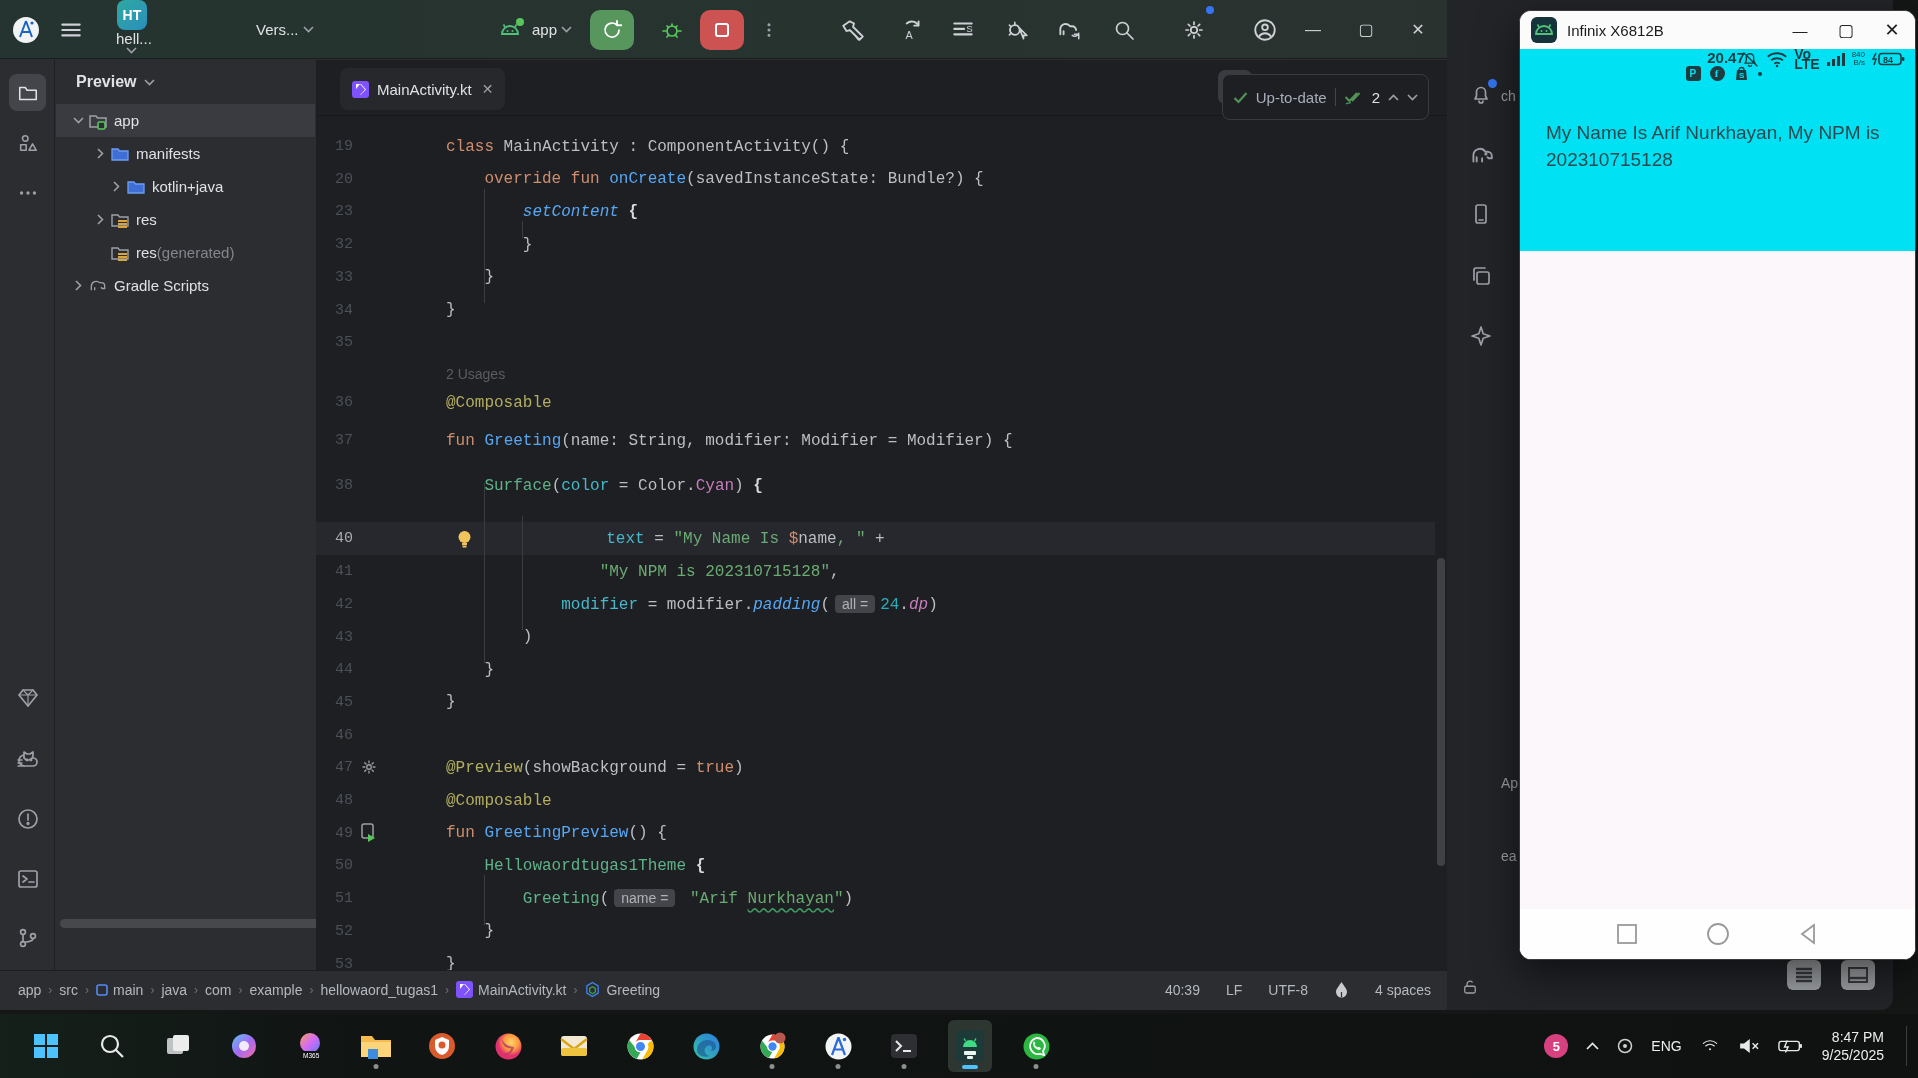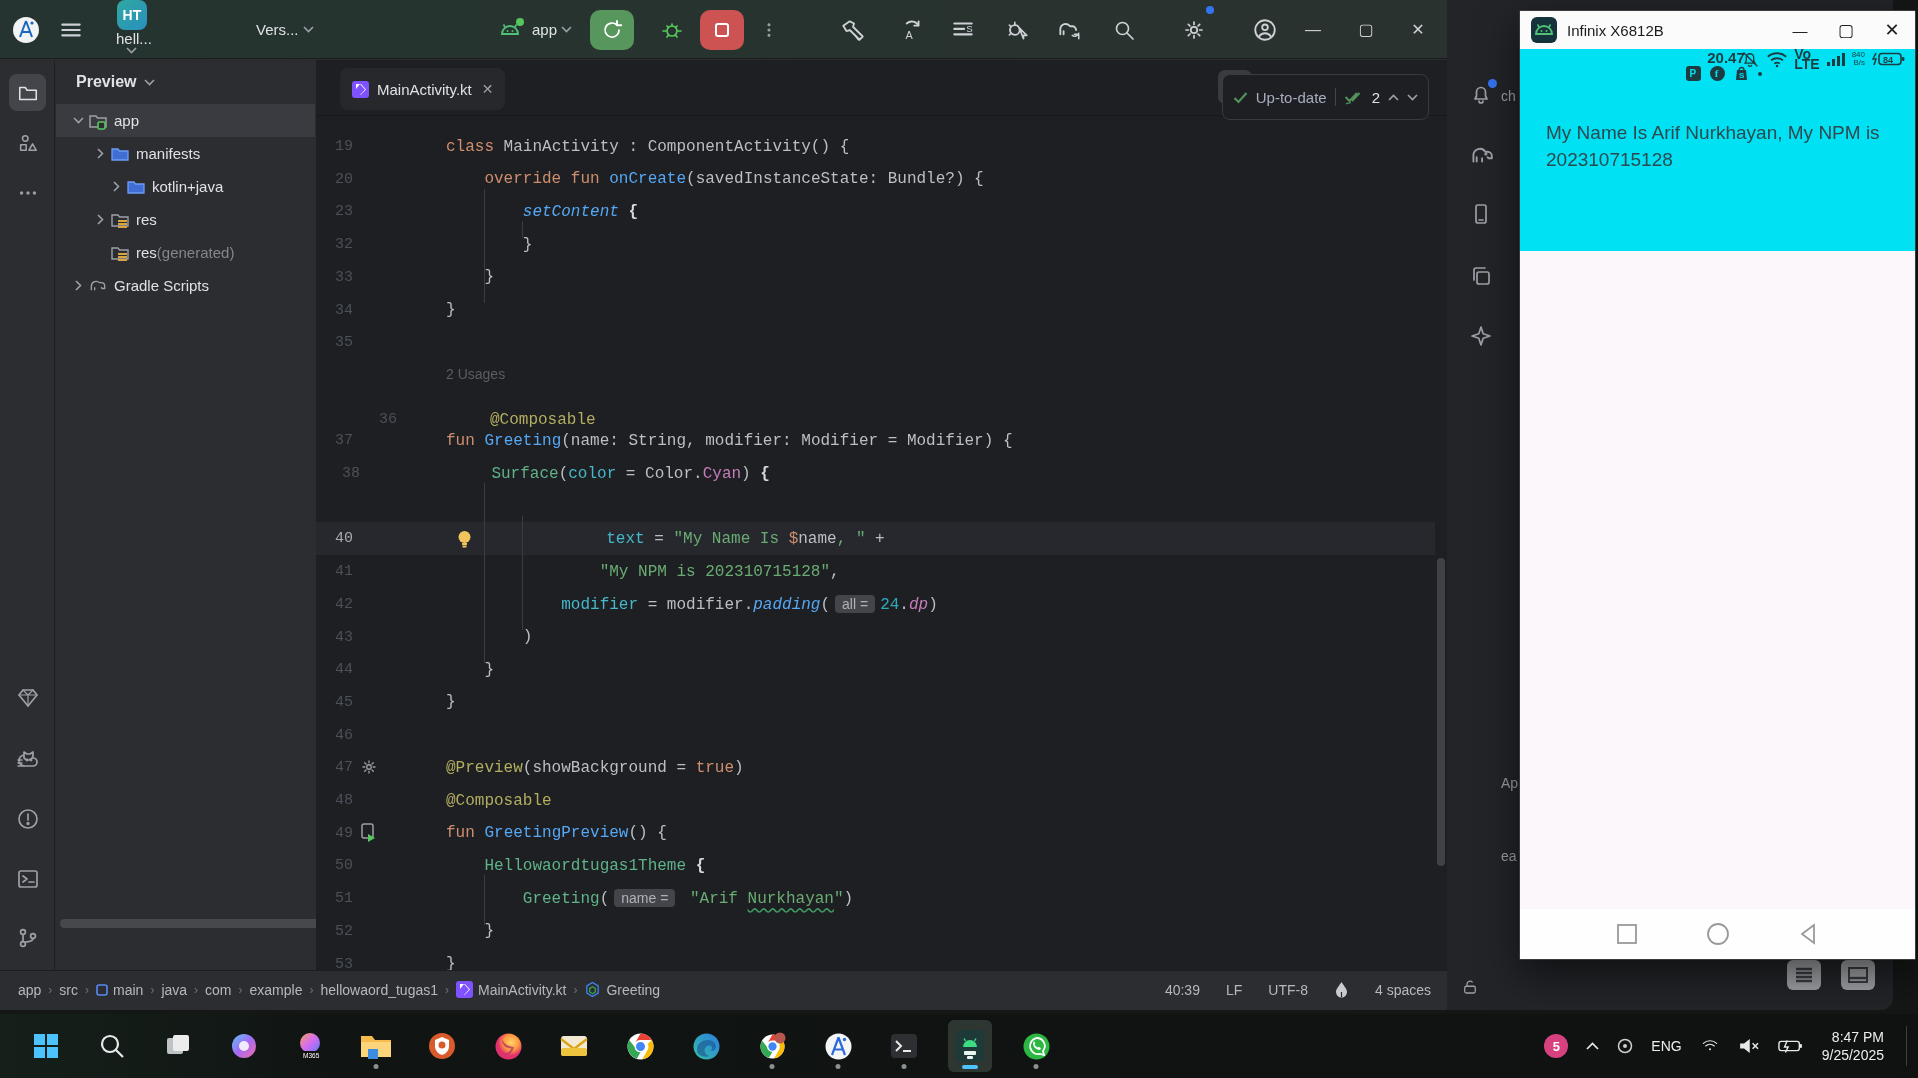--- a/index.html
+++ b/index.html
@@ -71,21 +71,21 @@
   .bc{display:flex;align-items:center;gap:7px;margin-left:18px;}
   .bc-item{display:flex;align-items:center;gap:5px;}
   .bc-sep{color:#6f7277;font-size:12px;}
   .sb-right{position:absolute;right:16px;display:flex;align-items:center;gap:26px;color:#b4b8bf;}
   
   .bgwin{position:absolute;left:1447px;top:0;width:446px;height:1010px;background:#222428;border-radius:0 0 12px 0;}
   .bg-stripe-item{position:absolute;left:16px;width:36px;height:36px;display:flex;align-items:center;justify-content:center;color:#9da0a8;}
   .bg-frag{position:absolute;left:54px;color:#9da0a8;font-size:14px;}
   .bg-widget{position:absolute;width:34px;height:30px;border-radius:6px;background:#9fa2a5;display:flex;align-items:center;justify-content:center;}
   
-  .phone{position:absolute;left:1519px;top:10px;width:397px;height:950px;border-radius:2px;overflow:hidden;
+  .phone{position:absolute;left:1519px;top:10px;width:397px;height:950px;border-radius:12px;overflow:hidden;
          box-shadow:0 14px 40px rgba(0,0,0,.55);border:1px solid #3a3a3a;background:#fff;}
   .phone-title{position:absolute;left:0;top:0;width:100%;height:38px;background:#fbfbfb;display:flex;align-items:center;
          color:#1b1b1b;font-size:15px;}
   .ph-appicon{width:26px;height:26px;border-radius:6px;background:#16323a;margin:0 10px 0 11px;display:flex;align-items:center;justify-content:center;}
   .ph-btns{position:absolute;right:0;top:0;height:38px;display:flex;}
   .ph-btn{width:46px;height:38px;display:flex;align-items:center;justify-content:center;color:#222;font-size:15px;}
   .ph-screen{position:absolute;left:0;top:38px;right:0;bottom:0;background:#fcf7fb;}
   .ph-status{position:absolute;left:0;top:0;width:100%;height:40px;background:#00e2f4;display:flex;align-items:center;color:#1d3c41;flex-direction:column;}
   .ph-cyan{position:absolute;left:0;top:40px;width:100%;height:162px;background:#00e2f4;}
   .ph-apptext{position:absolute;left:26px;top:70px;width:350px;font-size:19px;line-height:27px;color:#2b4950;}
@@ -495,23 +495,23 @@
       </div>
       <div class="code" id="code">
           <div class="crow" style="top: 14px;"><span class="lnum">19</span><span class="ctext"><span class="tk-kw">class</span><span class="tk-pl"> MainActivity : ComponentActivity() {</span></span></div>
           <div class="crow" style="top: 46.7px;"><span class="lnum">20</span><span class="ctext"><span class="tk-pl">    </span><span class="tk-kw">override</span><span class="tk-pl"> </span><span class="tk-kw">fun</span><span class="tk-pl"> </span><span class="tk-fn">onCreate</span><span class="tk-pl">(savedInstanceState: Bundle?) {</span></span></div>
           <div class="crow" style="top: 79.4px;"><span class="lnum">23</span><span class="ctext"><span class="tk-pl">        </span><span class="tk-fni">setContent</span><span class="tk-pl"> </span><span class="tk-bold">{</span></span></div>
           <div class="crow" style="top: 112.1px;"><span class="lnum">32</span><span class="ctext"><span class="tk-pl">        }</span></span></div>
           <div class="crow" style="top: 144.8px;"><span class="lnum">33</span><span class="ctext"><span class="tk-pl">    }</span></span></div>
           <div class="crow" style="top: 177.5px;"><span class="lnum">34</span><span class="ctext"><span class="tk-pl">}</span></span></div>
           <div class="crow" style="top: 210.2px;"><span class="lnum">35</span><span class="ctext"></span></div>
           <div class="crow" style="top: 242.9px;"><span class="lnum"></span><span class="ctext"><span class="usages">2 Usages</span></span></div>
-          <div class="crow" style="top: 287px; margin-left: 44px;"><span class="lnum">36</span><span class="ctext"><span class="tk-ann">@Composable</span></span></div>
+          <div class="crow" style="top: 270px;"><span class="lnum">36</span><span class="ctext"><span class="tk-ann">@Composable</span></span></div>
           <div class="crow" style="top: 308.3px;"><span class="lnum">37</span><span class="ctext"><span class="tk-kw">fun</span><span class="tk-pl"> </span><span class="tk-fn">Greeting</span><span class="tk-pl">(name: String, modifier: Modifier = Modifier) {</span></span></div>
-          <div class="crow" style="top: 341px; margin-left: 7px;"><span class="lnum">38</span><span class="ctext"><span class="tk-pl">    </span><span class="tk-cmp">Surface</span><span class="tk-pl">(</span><span class="tk-named">color</span><span class="tk-pl"> = Color.</span><span class="tk-prop">Cyan</span><span class="tk-pl">) </span><span class="tk-bold">{</span></span></div>
+          <div class="crow" style="top: 353px;"><span class="lnum">38</span><span class="ctext"><span class="tk-pl">    </span><span class="tk-cmp">Surface</span><span class="tk-pl">(</span><span class="tk-named">color</span><span class="tk-pl"> = Color.</span><span class="tk-prop">Cyan</span><span class="tk-pl">) </span><span class="tk-bold">{</span></span></div>
           <div class="crow caret" style="top: 406.4px;"><span class="lnum">40</span><span class="gicon" style="left: 140px; color: rgb(157, 160, 168);"><svg width="17" height="20" viewBox="0 0 17 20">
                 <circle cx="8.5" cy="8" r="6" fill="#f2c55c"></circle>
                 <path d="M6 15h5M6.5 17.5h4" stroke="#f2c55c" stroke-width="1.8"></path>
               </svg></span><span class="ctext" style="left: 175px;"><span class="tk-pl">            </span><span class="tk-named">text</span><span class="tk-pl"> = </span><span class="tk-str">"My Name Is </span><span class="tk-dollar">$</span><span class="tk-tpl">name</span><span class="tk-str">, "</span><span class="tk-pl"> +</span></span></div>
           <div class="crow" style="top: 439.1px;"><span class="lnum">41</span><span class="ctext"><span class="tk-pl">                </span><span class="tk-str">"My NPM is 202310715128"</span><span class="tk-pl">,</span></span></div>
           <div class="crow" style="top: 471.8px;"><span class="lnum">42</span><span class="ctext"><span class="tk-pl">            </span><span class="tk-named">modifier</span><span class="tk-pl"> = modifier.</span><span class="tk-fni">padding</span><span class="tk-pl">(</span><span class="tk-chip">all =</span><span class="tk-num">24</span><span class="tk-pl">.</span><span class="tk-propi">dp</span><span class="tk-pl">)</span></span></div>
           <div class="crow" style="top: 504.5px;"><span class="lnum">43</span><span class="ctext"><span class="tk-pl">        )</span></span></div>
           <div class="crow" style="top: 537.2px;"><span class="lnum">44</span><span class="ctext"><span class="tk-pl">    }</span></span></div>
           <div class="crow" style="top: 569.9px;"><span class="lnum">45</span><span class="ctext"><span class="tk-pl">}</span></span></div>
           <div class="crow" style="top: 602.6px;"><span class="lnum">46</span><span class="ctext"></span></div>

